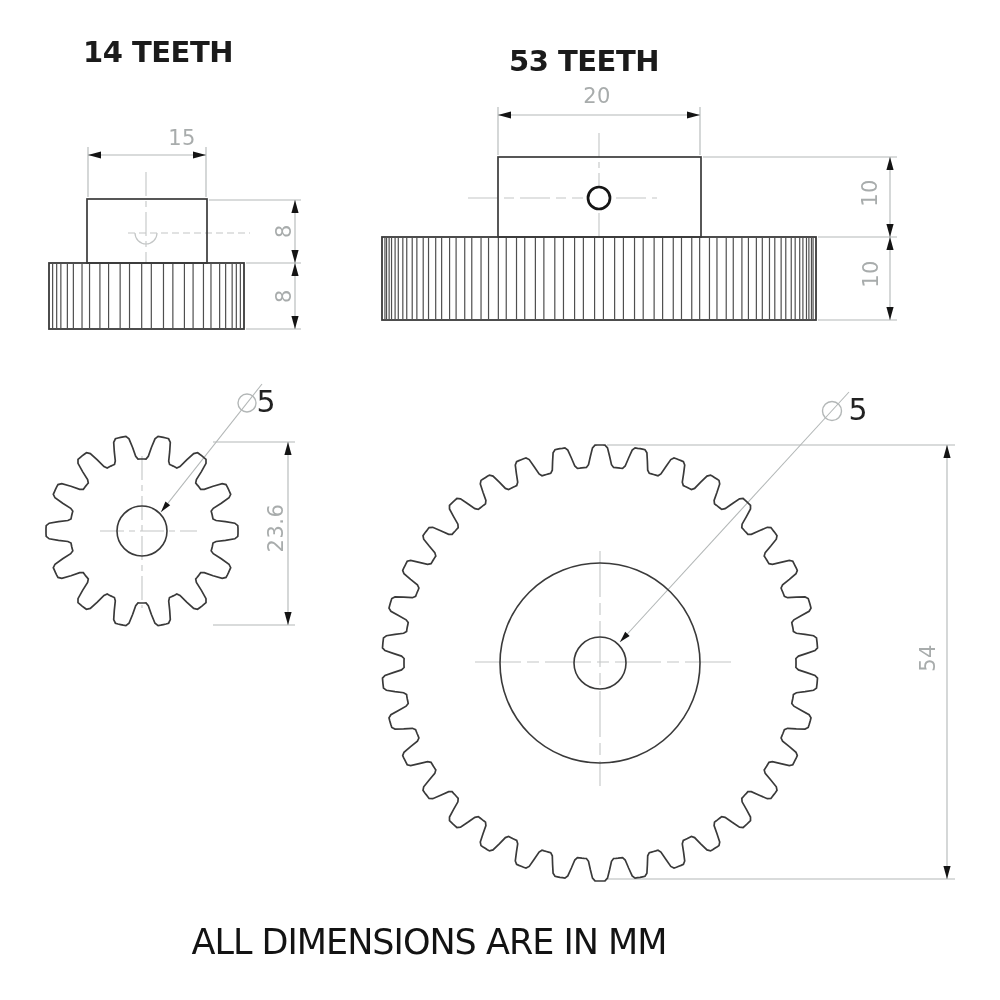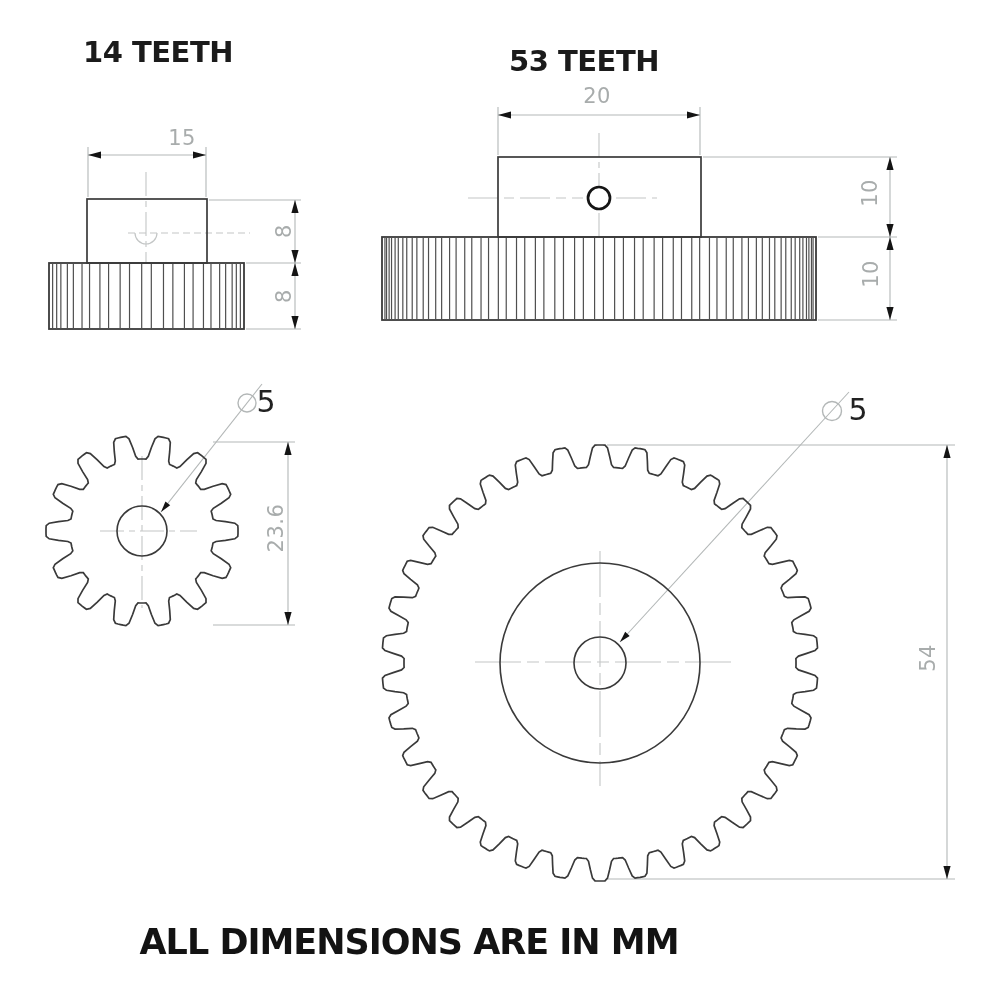--- a/index.html
+++ b/index.html
@@ -8,22 +8,22 @@
     font-family:"DejaVu Sans","Liberation Sans",sans-serif;
   }
   .stage svg{position:absolute;left:0;top:0;}
   .title{
     position:absolute;white-space:nowrap;font-weight:bold;font-size:29px;
     color:#1b1b1b;letter-spacing:-0.5px;transform:translate(-50%,-50%);
   }
   .title-14{left:158px;top:52px;}
   .title-34{left:584px;top:61px;}
   .note{
-    position:absolute;left:409px;top:942px;transform:translate(-50%,-50%);
-    white-space:nowrap;font-weight:bold;font-size:35px;color:#131313;letter-spacing:-1px;
+    position:absolute;left:429px;top:942px;transform:translate(-50%,-50%);
+    white-space:nowrap;font-weight:normal;font-size:35px;color:#131313;letter-spacing:-1px;
   }
   .dim{
     position:absolute;white-space:nowrap;font-size:21px;color:#a8acac;
     letter-spacing:0.5px;
   }
   .dim-dark{font-size:30px;color:#222;letter-spacing:0;}
 </style>
 </head>
 <body>
 

